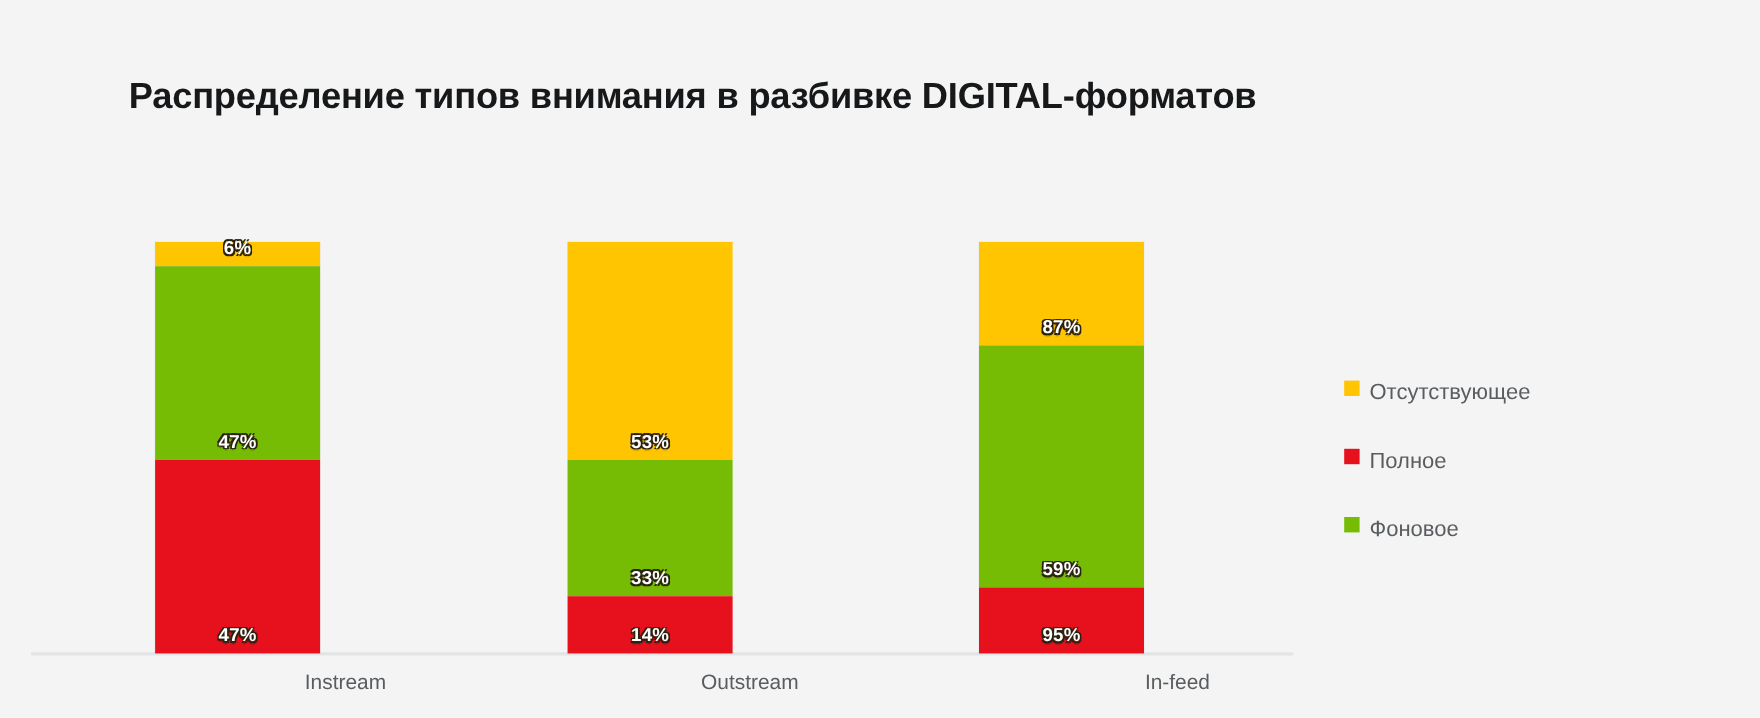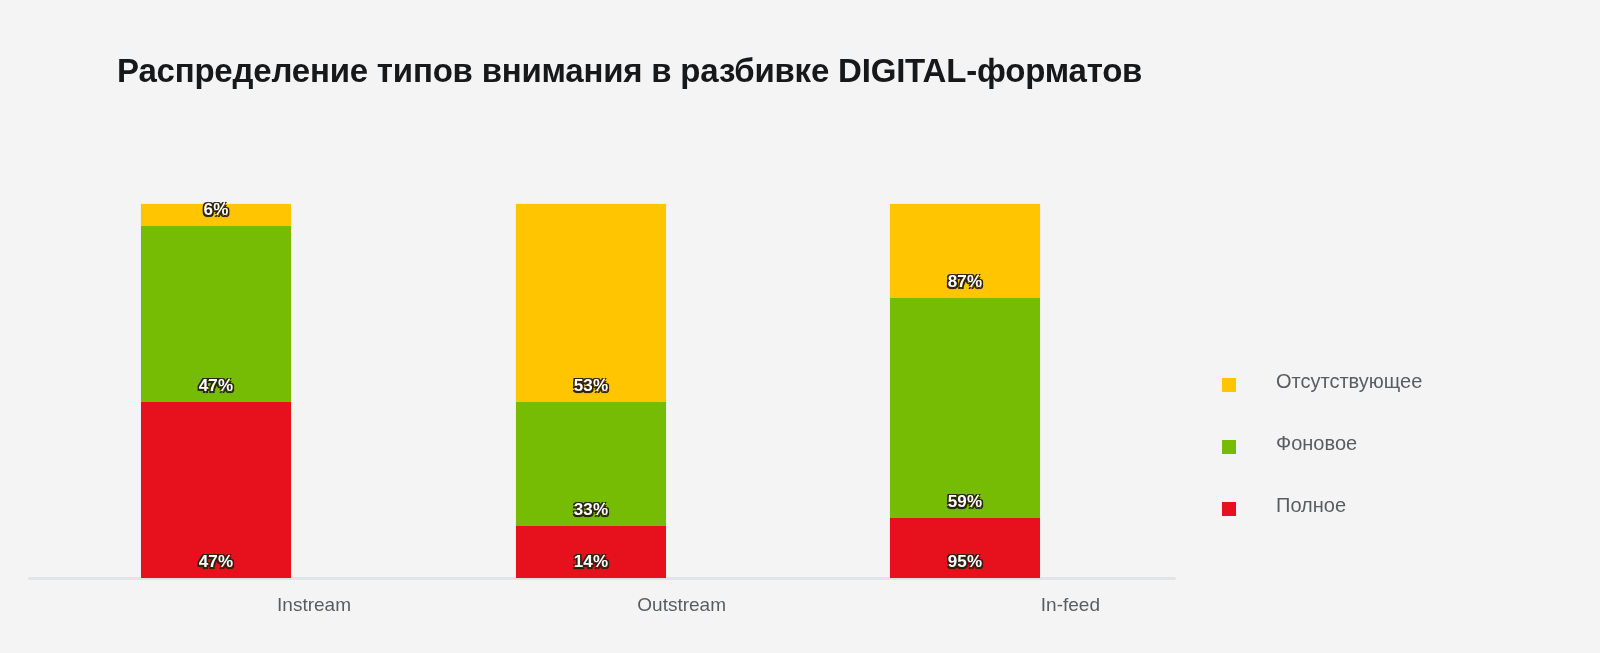--- a/index.html
+++ b/index.html
@@ -11,20 +11,21 @@
     height: 653px;
     background: #f4f4f4;
     font-family: "Liberation Sans", sans-serif;
     overflow: hidden;
     position: relative;
   }
 
   #chart-root {
     position: absolute;
     inset: 0;
+    margin-top: 16px;
   }
 
   
   #chart-title {
     position: absolute;
     left: 117px;
     top: 52px;
     font-size: 33px;
     font-weight: bold;
     color: #16181a;
@@ -112,23 +113,22 @@
   
   #legend {
     position: absolute;
     left: 1222px;
     top: 330px;
     width: 300px;
   }
 
   .legend-item {
     display: flex;
-    align-items: flex-end;
+    align-items: flex-start;
     height: 62px;
-    gap: 31px;
   }
 
   .legend-swatch {
     width: 14px;
     height: 14px;
     flex: 0 0 14px;
     margin-right: 9px;
   }
 
   .legend-label {
@@ -195,22 +195,22 @@
     </div>
 
   </div>
 
   <div id="legend">
     <div class="legend-item">
       <span class="legend-swatch" style="background:#ffc500;"></span>
       <span class="legend-label">Отсутствующее</span>
     </div>
     <div class="legend-item">
+      <span class="legend-swatch" style="background:#e6111c;"></span>
+      <span class="legend-label">Полное</span>
+    </div>
+    <div class="legend-item">
       <span class="legend-swatch" style="background:#76bc04;"></span>
       <span class="legend-label">Фоновое</span>
     </div>
-    <div class="legend-item">
-      <span class="legend-swatch" style="background:#e6111c;"></span>
-      <span class="legend-label">Полное</span>
-    </div>
   </div>
 
 </div>
 
 </body></html>

